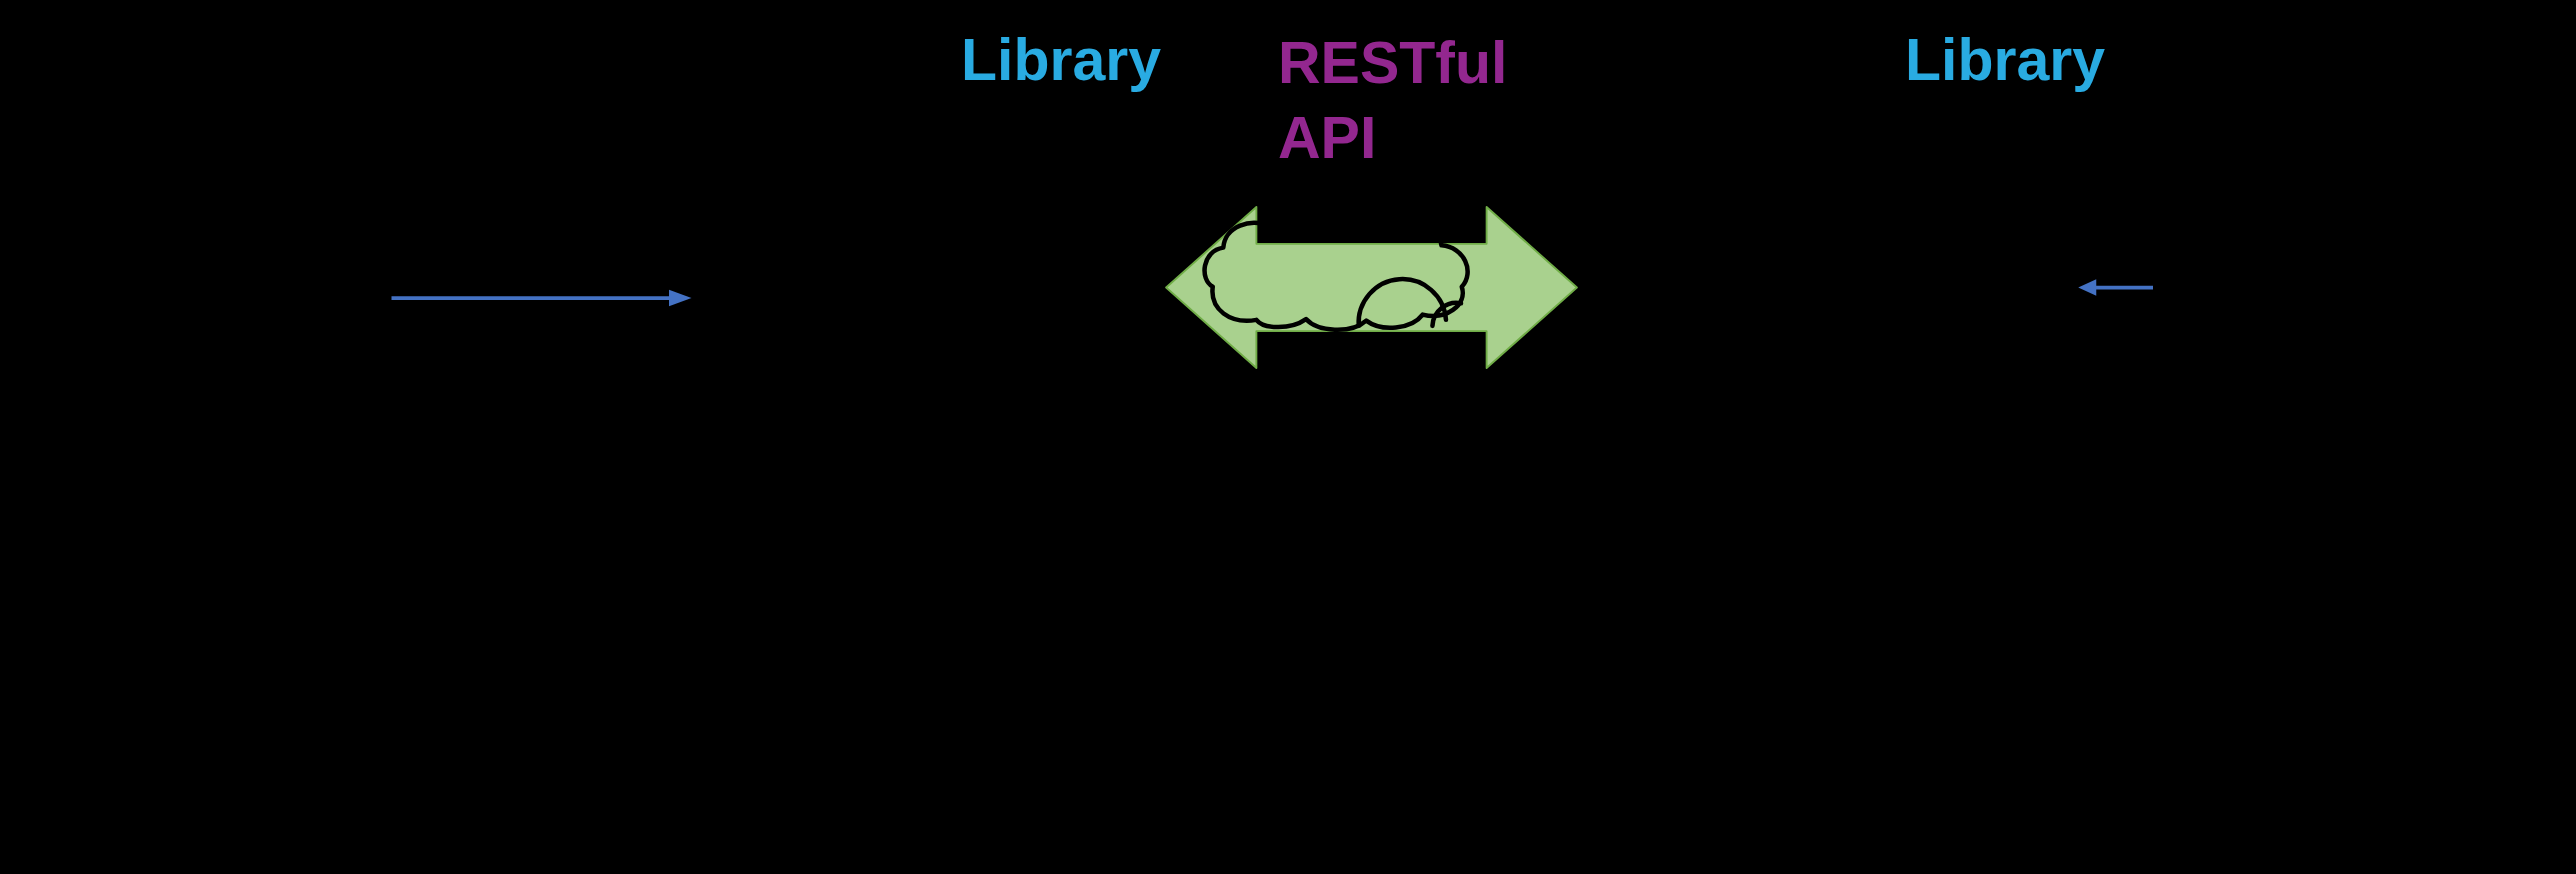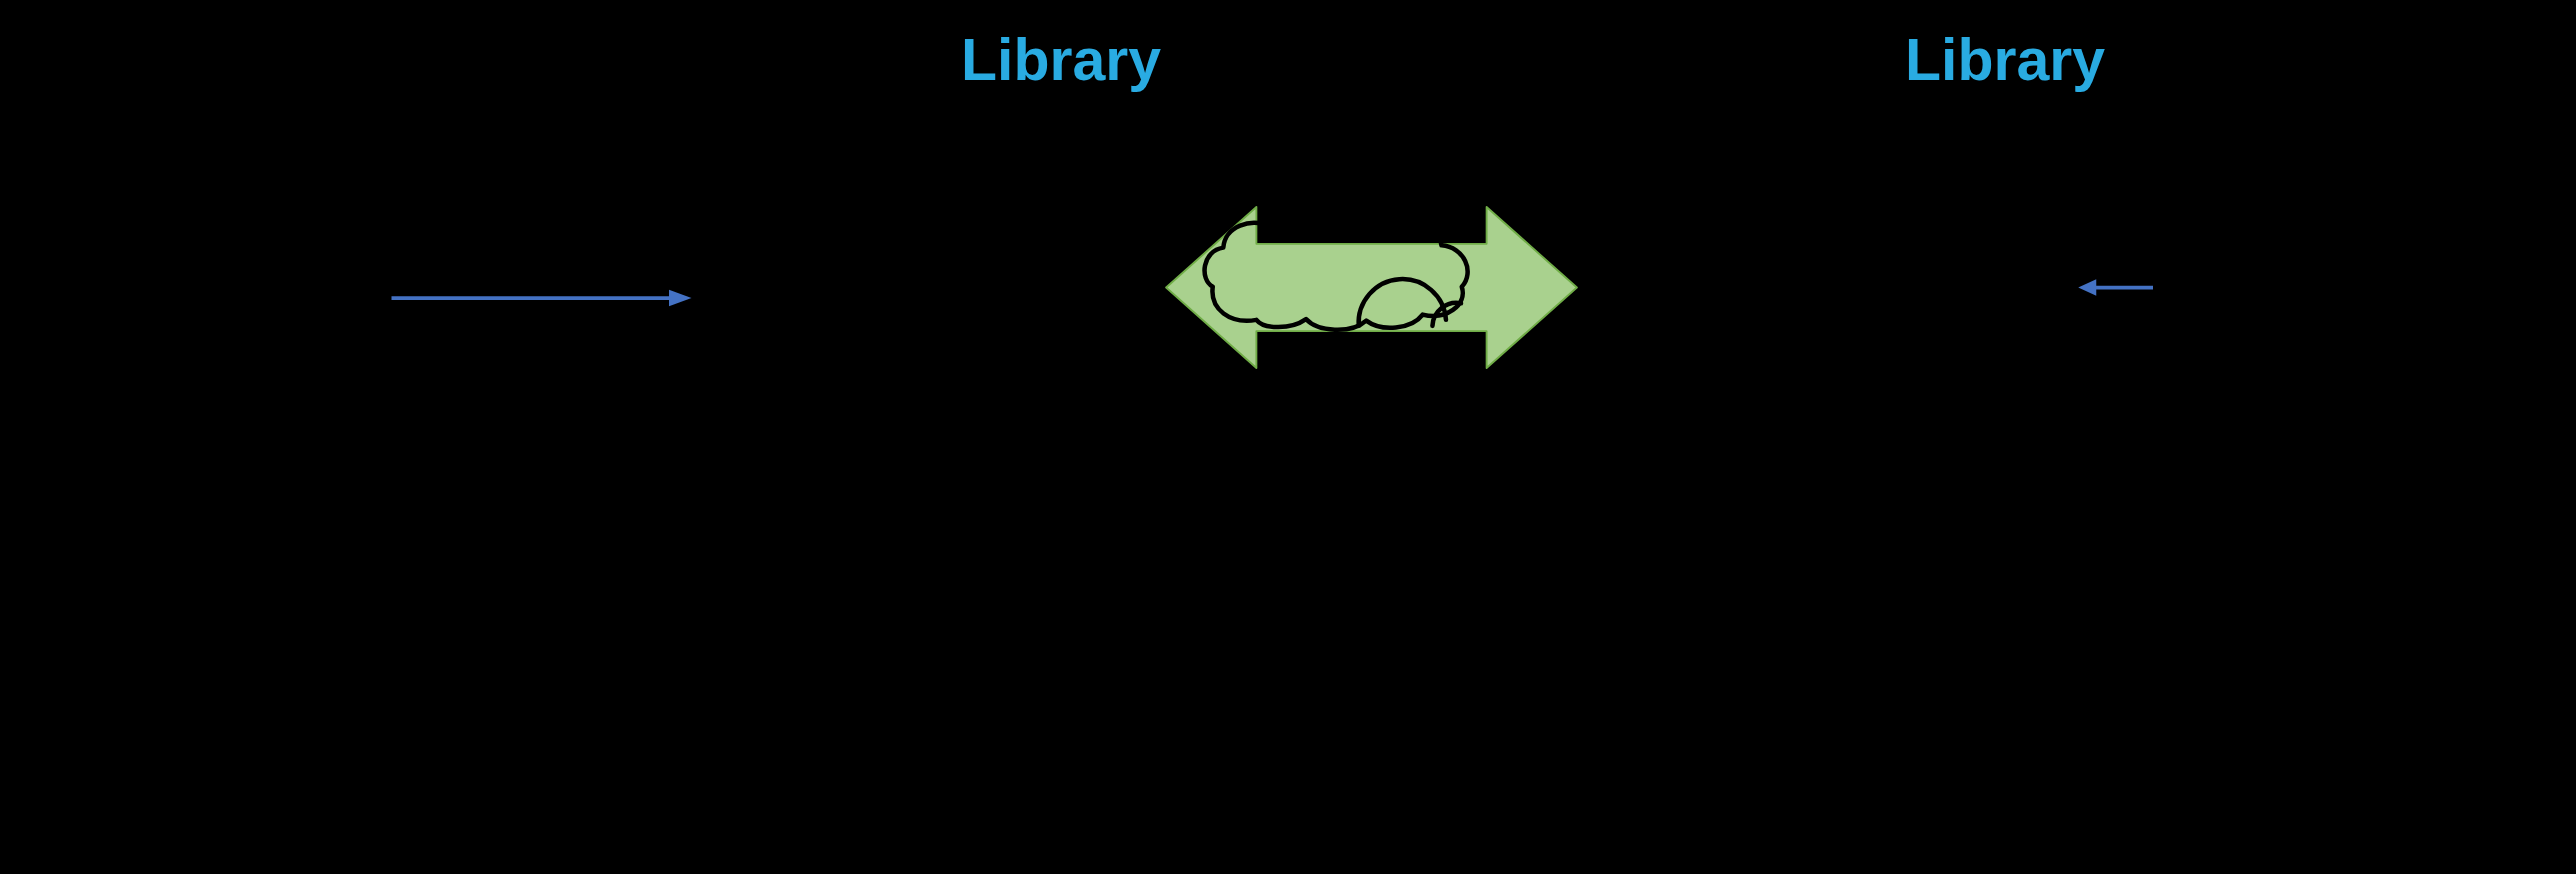--- a/index.html
+++ b/index.html
@@ -44,20 +44,22 @@
     stroke-linejoin: round;
   }
 </style>
 </head>
 <body>
 
 <div class="canvas">
 
   <div class="label label-library" style="left:961px; top:22.6px;">Library</div>
 
+  <div class="label label-rest" style="left:1278px; top:25.6px;">RESTful
+API</div>
 
 
   <div class="label label-library" style="left:1905px; top:22.6px;">Library</div>
 
   <svg class="icon-abs" style="left:391px; top:286px;" width="301" height="24" viewBox="0 0 400 32">
     <line class="blue-line" x1="0" y1="16" x2="372" y2="16"></line>
     <polygon class="blue-head" points="370,5 400,16 370,27"></polygon>
   </svg>
 
   <svg class="icon-abs" style="left:1166px; top:207px;" width="411" height="161" viewBox="0 0 546 214">

